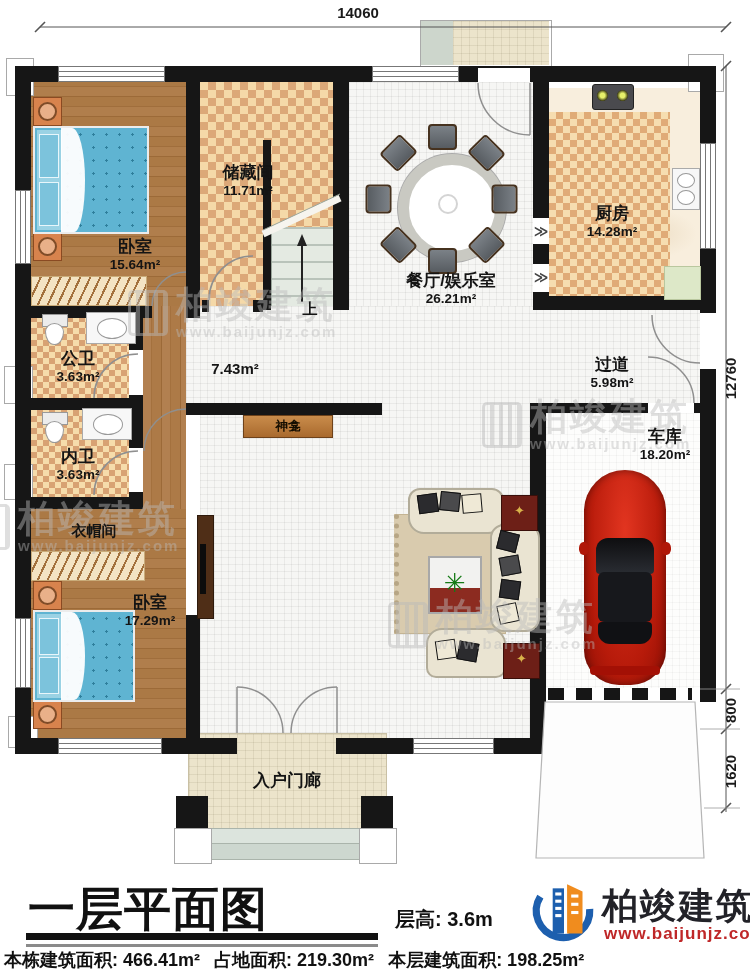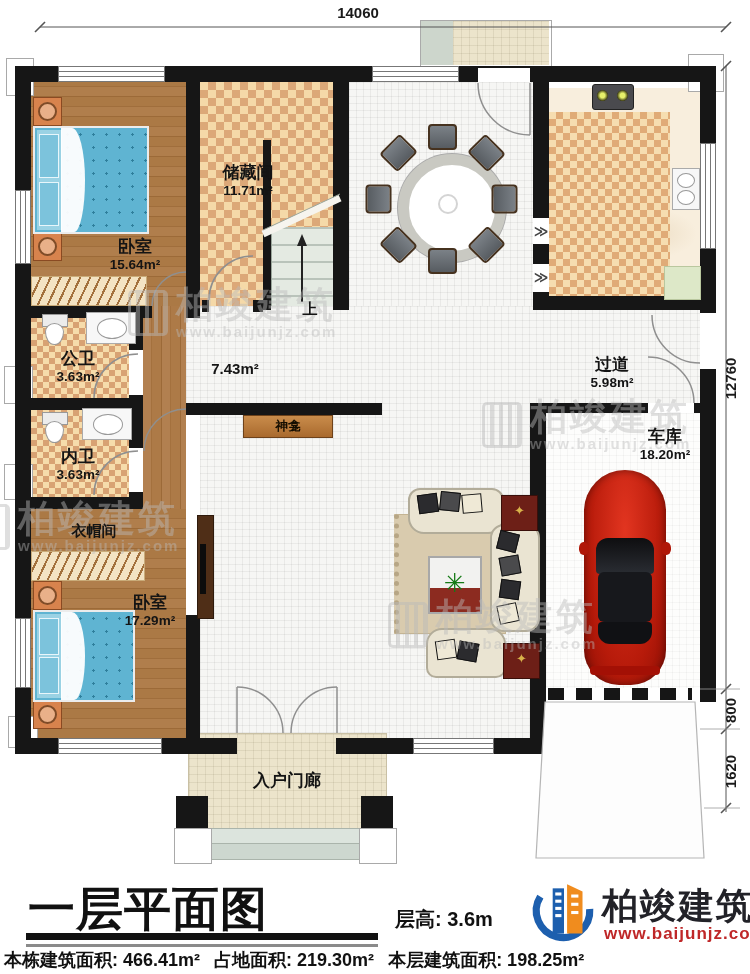--- a/index.html
+++ b/index.html
@@ -324,20 +324,28 @@
   </div>
 
   <div class="abs lbl" style="left:85px;top:238px;width:100px;">
     <div class="lname">卧室</div>
       <div class="larea">15.64m²</div>
   </div>
   <div class="abs lbl" style="left:198px;top:124px;width:100px;margin-top:40px;">
     <div class="lname">储藏间</div>
       <div class="larea">11.71m²</div>
   </div>
+  <div class="abs lbl" style="left:381px;top:272px;width:140px;">
+    <div class="lname">餐厅/娱乐室</div>
+      <div class="larea">26.21m²</div>
+  </div>
+  <div class="abs lbl" style="left:562px;top:205px;width:100px;">
+    <div class="lname">厨房</div>
+      <div class="larea">14.28m²</div>
+  </div>
   <div class="abs lbl" style="left:28px;top:350px;width:100px;">
     <div class="lname">公卫</div>
       <div class="larea">3.63m²</div>
   </div>
   <div class="abs lbl" style="left:28px;top:448px;width:100px;">
     <div class="lname">内卫</div>
       <div class="larea">3.63m²</div>
   </div>
   <div class="abs lbl" style="left:185px;top:360px;width:100px;">
     <div class="larea" style="font-size:15px;">7.43m²</div>

